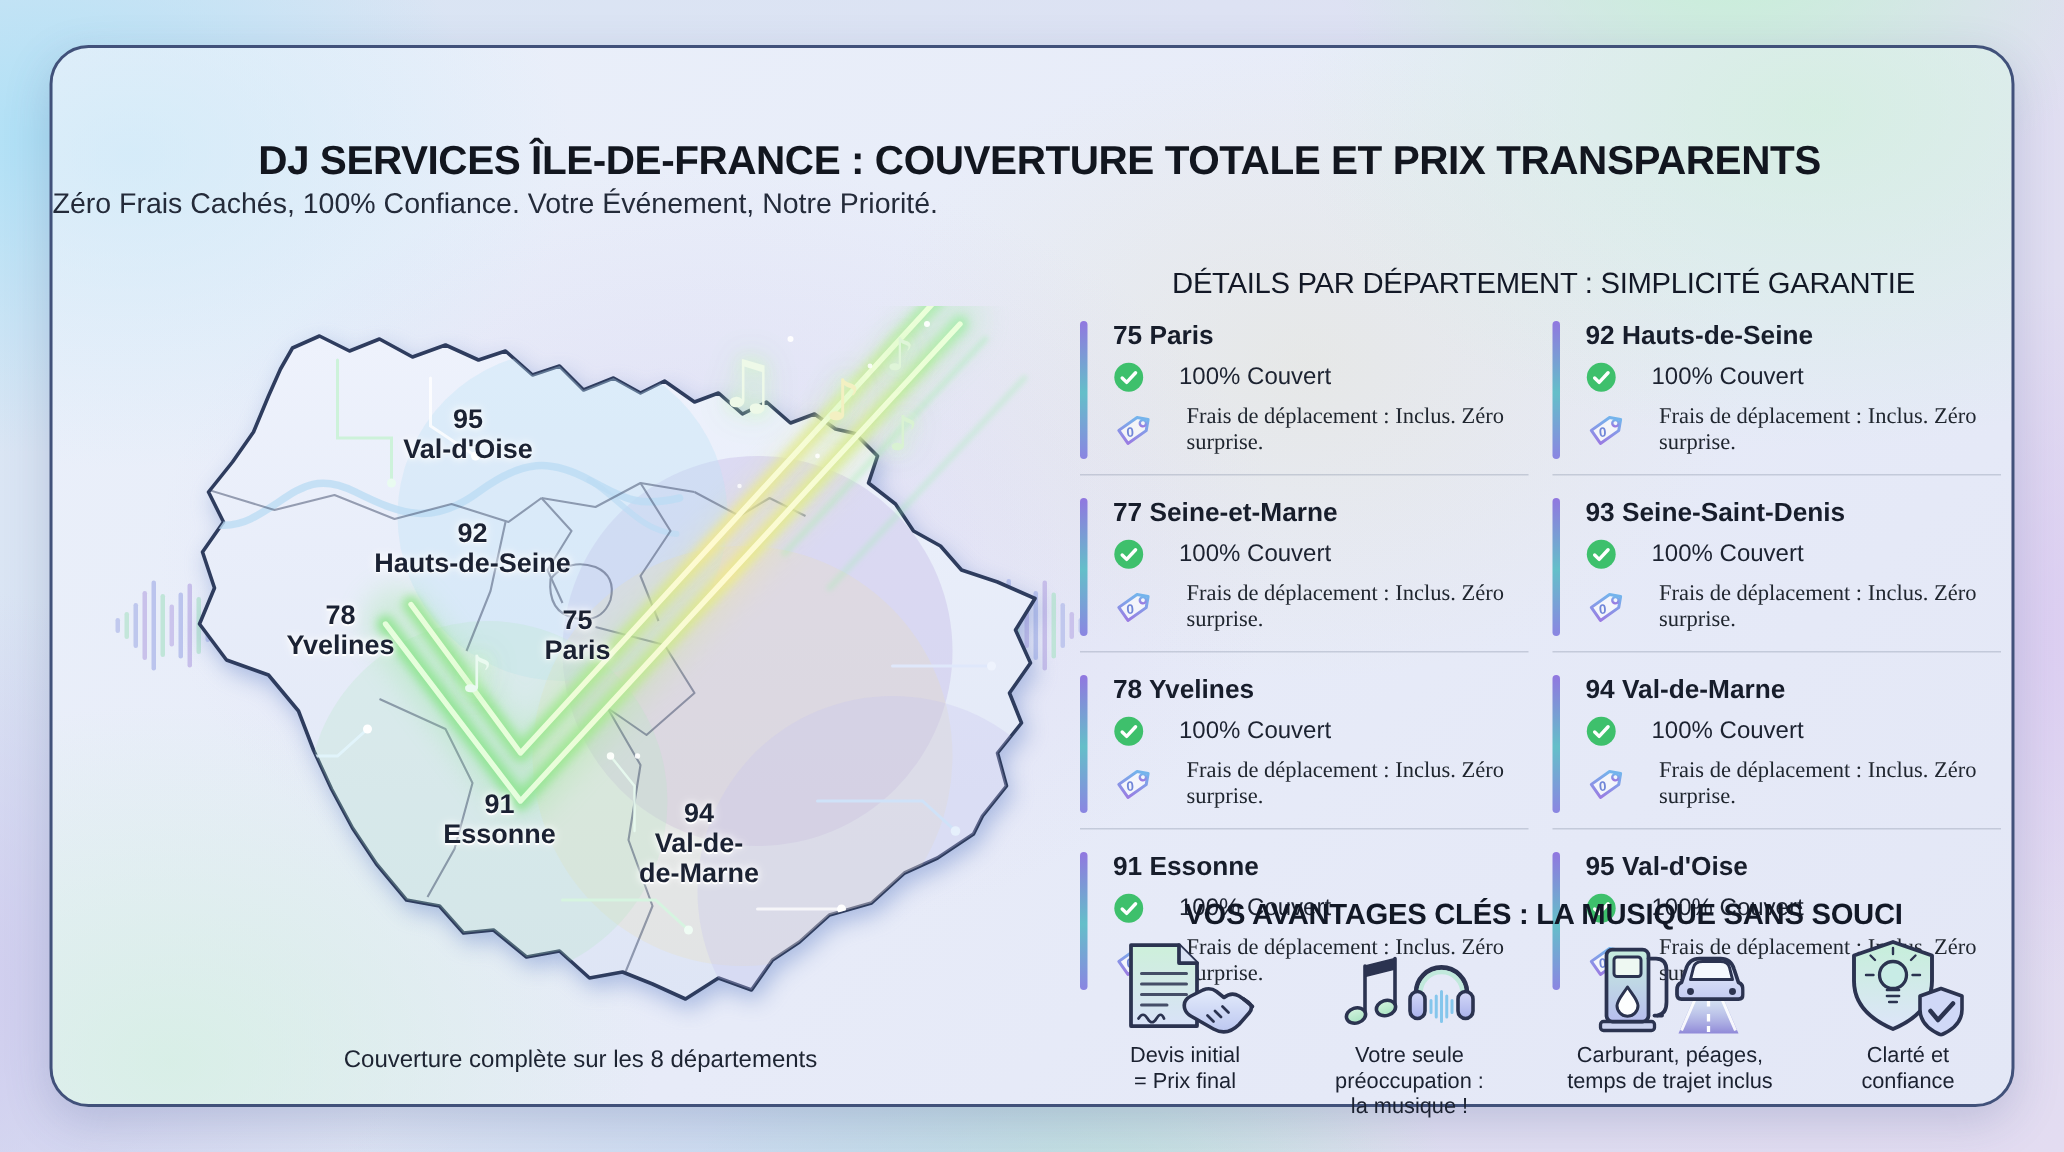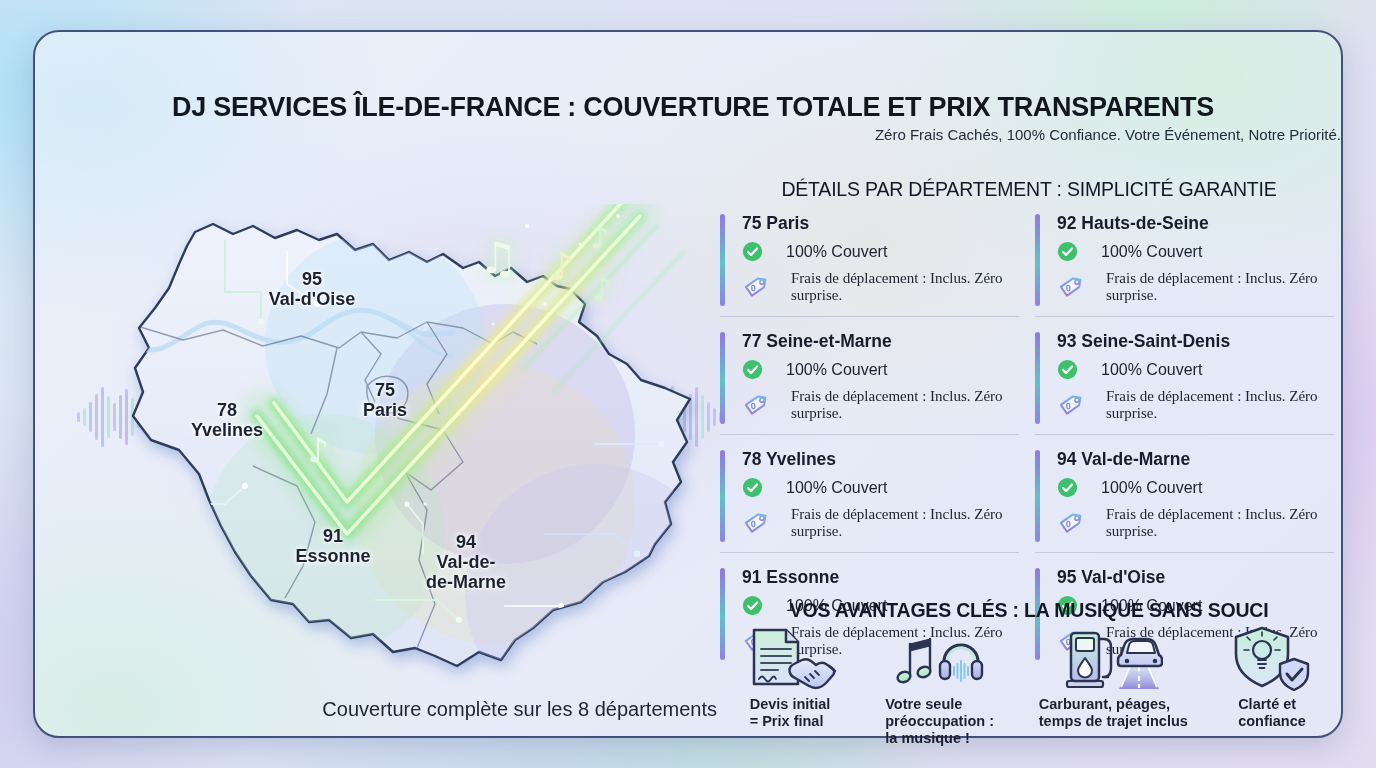--- a/index.html
+++ b/index.html
@@ -22,32 +22,32 @@
       radial-gradient(500px 320px at 90% 6%, rgba(205,240,216,.65), rgba(205,240,216,0) 70%),
       radial-gradient(420px 300px at 4% 10%, rgba(200,233,248,.6), rgba(200,233,248,0) 70%),
       radial-gradient(460px 340px at 6% 96%, rgba(206,240,219,.6), rgba(206,240,219,0) 70%),
       radial-gradient(520px 360px at 34% 48%, rgba(208,195,236,.35), rgba(208,195,236,0) 72%),
       radial-gradient(420px 300px at 64% 30%, rgba(226,219,172,.22), rgba(226,219,172,0) 70%),
       linear-gradient(135deg,#eaf0fa 0%,#e7ebf8 55%,#e3e7f6 100%);
     box-shadow:0 10px 30px rgba(70,85,140,.22);
   }
   .title{position:absolute;left:10px;right:0;top:60px;text-align:center;
     font-size:27px;line-height:30px;font-weight:bold;letter-spacing:-.3px;color:#12161f;}
-  .subtitle{position:absolute;left:0;right:0;top:94px;text-align:right;
-    font-size:15px;color:#242b3a;}
+  .subtitle{position:absolute;left:0;right:0;top:94px;text-align:left;
+    font-size:19px;color:#242b3a;}
   
   .map-wrap{position:absolute;left:40px;top:172px;width:660px;height:483px;}
   .map-wrap svg{position:absolute;left:0;top:0;}
   .dlabel{position:absolute;transform:translate(-50%,-50%);text-align:center;
     font-weight:bold;font-size:18px;line-height:20px;color:#1b2233;white-space:pre-line;
     text-shadow:0 0 4px #fff,0 0 8px #fff,0 1px 0 #fff;}
   .mnote{position:absolute;transform:translate(-50%,-50%);font-family:"DejaVu Sans",sans-serif;
     text-shadow:0 0 10px rgba(210,250,195,.95),0 0 22px rgba(170,240,165,.85);}
-  .map-caption{position:absolute;left:22px;top:666px;width:660px;text-align:right;
-    font-size:20px;color:#1d2432;}
+  .map-caption{position:absolute;left:22px;top:666px;width:660px;text-align:center;
+    font-size:16px;color:#1d2432;}
   
   .d-heading{position:absolute;left:690px;top:146px;width:608px;text-align:center;
     font-size:19.5px;font-weight:normal;letter-spacing:-.2px;color:#121826;}
   .d-grid{position:absolute;left:685px;top:178px;width:614px;
     display:grid;grid-template-columns:1fr 1fr;column-gap:16px;row-gap:11px;}
   .dept-card{position:relative;padding:4px 0 12px 22px;}
   .dept-card::before{content:"";position:absolute;left:0;top:4px;bottom:10px;width:4.5px;
     border-radius:3px;background:linear-gradient(180deg,#9177e0,#64bfc9 52%,#8b85e2);}
   .dept-card.div{border-bottom:1px solid rgba(145,155,175,.4);}
   .dept-name{font-size:17.5px;line-height:19px;font-weight:bold;color:#171d2b;}
@@ -56,22 +56,22 @@
   .tag{width:26px;height:26px;flex:0 0 26px;display:block;}
   .dept-cov{font-size:16px;color:#1c2230;}
   .dept-fee{font-size:15px;color:#20262f;font-family:Liberation Serif, serif;}
   
   .a-heading{position:absolute;left:690px;top:567px;width:608px;text-align:center;
     font-size:19.5px;font-weight:bold;letter-spacing:-.2px;color:#121826;}
   .a-row{position:absolute;left:690px;top:592px;width:608px;display:flex;justify-content:space-between;}
   .adv{display:flex;flex-direction:column;align-items:center;}
   .adv1{width:130px}.adv2{width:178px}.adv3{width:152px}.adv4{width:122px}
   .adv-icon{height:68px;display:flex;align-items:center;justify-content:center;}
-  .adv-caption{margin-top:4px;font-size:14.5px;line-height:17px;
-    font-weight:bold;color:#1b2130;white-space:pre-line;}
+  .adv-caption{margin-top:4px;text-align:center;font-size:14.5px;line-height:17px;
+    font-weight:normal;color:#1b2130;white-space:pre-line;}
   .hidden-defs{position:absolute;width:0;height:0;overflow:hidden;}
 </style>
 </head>
 <body>
 
 <svg class="hidden-defs" aria-hidden="true">
   <defs>
     <linearGradient id="gTag" x1="0" y1="0" x2="0" y2="1">
       <stop offset="0" stop-color="#74b4ec"></stop>
         <stop offset="1" stop-color="#9a7ce2"></stop>
@@ -265,23 +265,25 @@
     </svg>
 
     <span class="mnote" style="left:423px;top:53px;font-size:44px;color:#eef9e8;">♫</span>
     <span class="mnote" style="left:487px;top:63px;font-size:38px;color:#f3f0c2;">♪</span>
     <span class="mnote" style="left:525px;top:33px;font-size:30px;color:#dff5d8;">♪</span>
     <span class="mnote" style="left:527px;top:85px;font-size:32px;color:#d9f2d2;">♪</span>
     <span class="mnote" style="left:243px;top:246px;font-size:34px;color:#eafaf0;">♪</span>
 
     <div class="dlabel" style="left:237px;top:85px;">95
 Val-d'Oise</div>
+    <div class="dlabel" style="left:240px;top:161px;">92
+Hauts-de-Seine</div>
     <div class="dlabel" style="left:152px;top:216px;">78
 Yvelines</div>
-    <div class="dlabel" style="left:310px;top:196px;">75
+    <div class="dlabel" style="left:310px;top:219px;">75
 Paris</div>
     <div class="dlabel" style="left:258px;top:342px;">91
 Essonne</div>
     <div class="dlabel" style="left:391px;top:358px;">94
 Val-de-
 de-Marne</div>
   </div>
 
   <div class="map-caption">Couverture complète sur les 8 départements</div>
 

